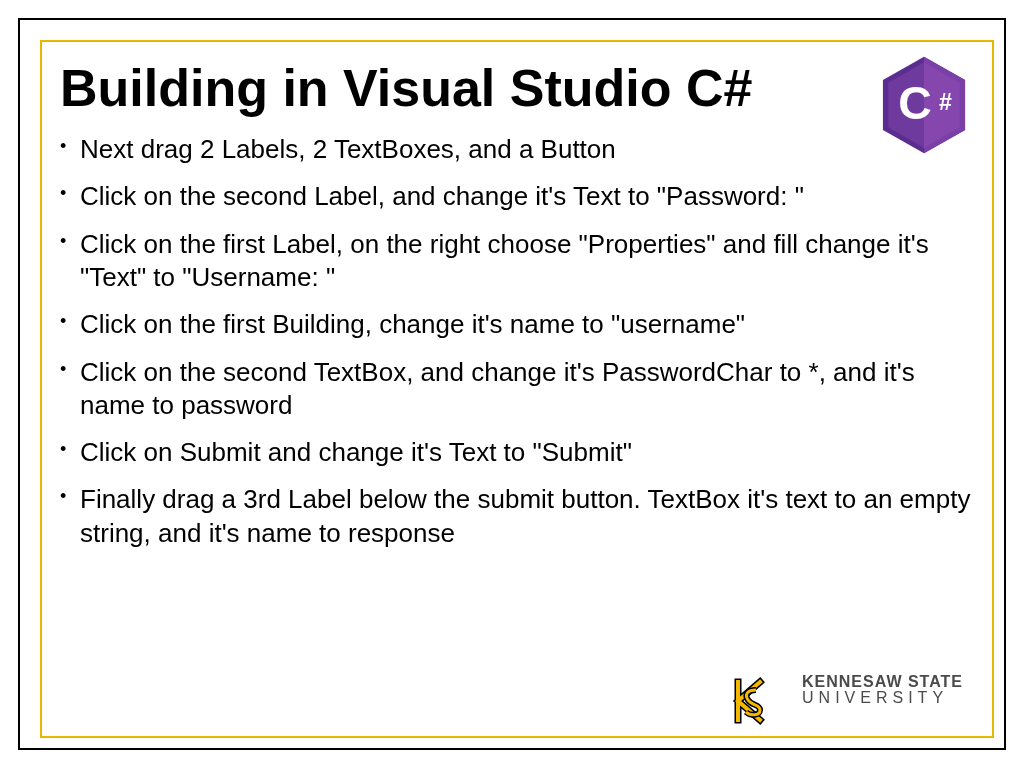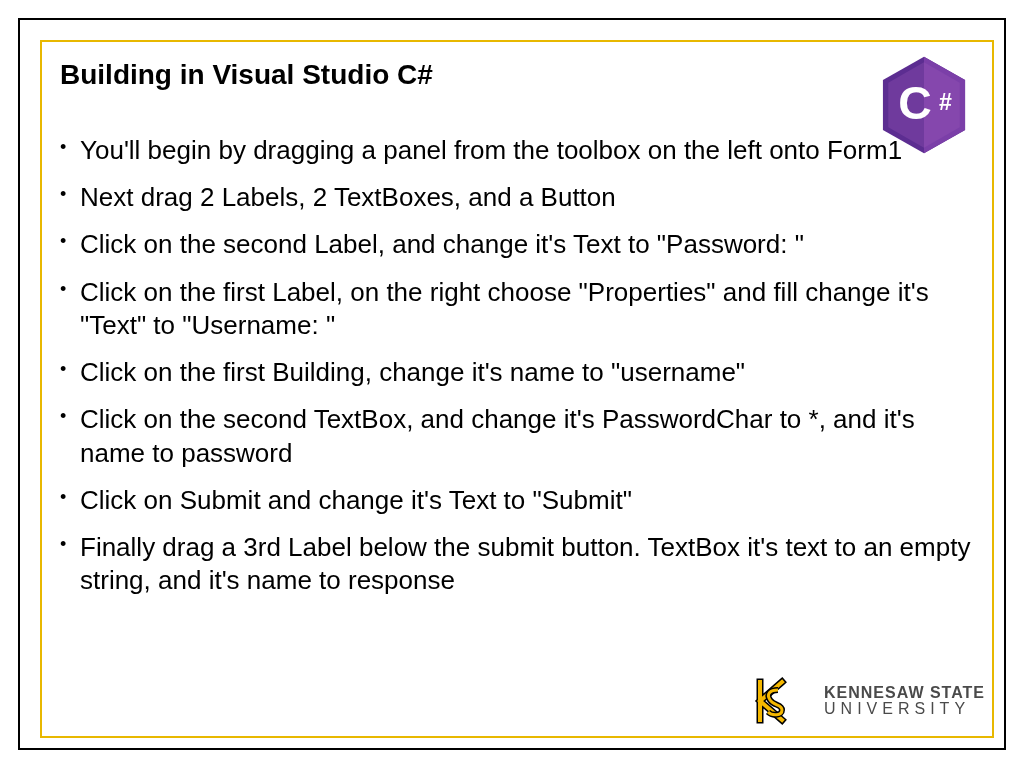--- a/index.html
+++ b/index.html
@@ -28,24 +28,24 @@
       border: 2px solid #e8b800;
     }
     .content {
       position: absolute;
       top: 60px;
       left: 60px;
       right: 50px;
       bottom: 50px;
     }
     .title {
-      font-size: 28px;
+      font-size: 52px;
       font-weight: bold;
       color: #000;
-      margin-bottom: 43px;
+      margin-bottom: 16px;
       line-height: 1.1;
     }
     .bullets {
       list-style: none;
     }
     .bullets li {
       font-size: 26px;
       color: #000;
       line-height: 1.28;
       margin-bottom: 14px;
@@ -62,23 +62,22 @@
     .csharp-logo {
       position: absolute;
       top: 55px;
       right: 55px;
       width: 90px;
       height: 100px;
     }
     .ksu-logo {
       position: absolute;
       bottom: 40px;
-      right: 39px;
+      right: 61px;
       display: flex;
-      align-items: center;
       gap: 24px;
     }
     .ksu-mark {
       width: 50px;
       height: 54px;
       position: relative;
     }
     .ksu-text {
       display: flex;
       flex-direction: column;
@@ -109,21 +108,20 @@
     <polygon points="50,2 96,28 96,84 50,110 50,2" fill="#7b3fa8"></polygon>
     <polygon points="50,8 90,31 90,81 50,104 10,81 10,31" fill="#9a5bb8" opacity="0.3"></polygon>
     <text x="40" y="72" font-family="Arial" font-size="52" font-weight="bold" fill="#fff" text-anchor="middle">C</text>
     <text x="74" y="62" font-family="Arial" font-size="26" font-weight="bold" fill="#fff" text-anchor="middle">#</text>
   </svg>
 </div>
 
 <div class="content">
   <h1 class="title">Building in Visual Studio C#</h1>
   <ul class="bullets">
-    <li>You'll begin by dragging a panel from the toolbox on the left onto Form1</li>
     <li>Next drag 2 Labels, 2 TextBoxes, and a Button</li>
     <li>Click on the second Label, and change it's Text to "Password: "</li>
     <li>Click on the first Label, on the right choose "Properties" and fill change it's "Text" to "Username: "</li>
     <li>Click on the first Building, change it's name to "username"</li>
     <li>Click on the second TextBox, and change it's PasswordChar to *, and it's name to password</li>
     <li>Click on Submit and change it's Text to "Submit"</li>
     <li>Finally drag a 3rd Label below the submit button.  TextBox it's text to an empty string, and it's name to response</li>
   </ul>
 </div>
 

